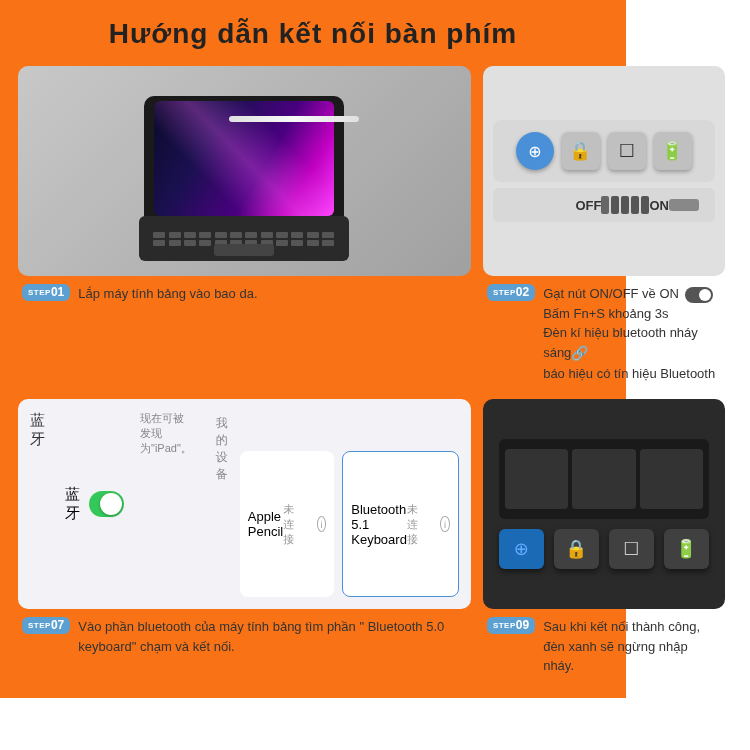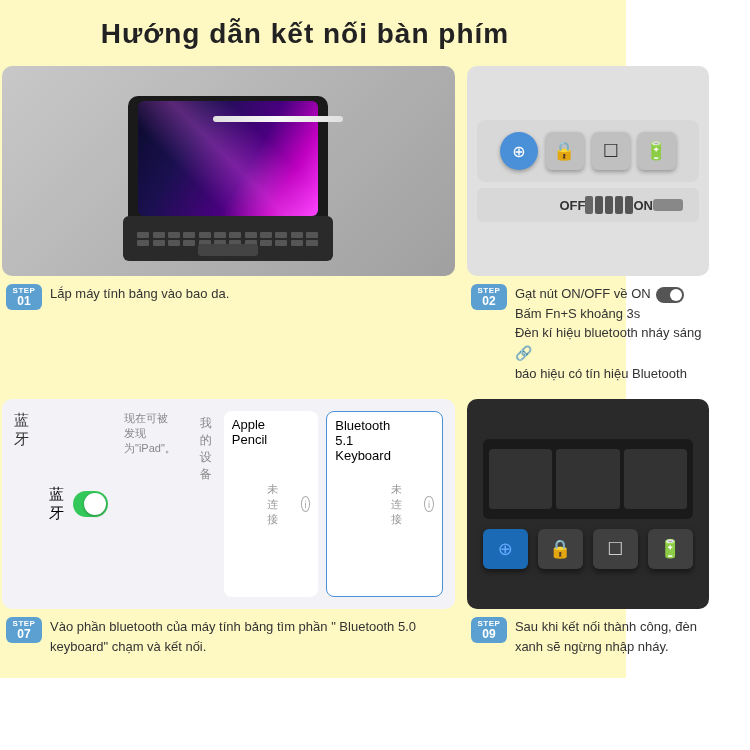--- a/index.html
+++ b/index.html
@@ -6,22 +6,22 @@
     body {
       font-family: Arial, sans-serif;
       background: #fff;
       width: 750px;
       min-height: 750px;
       overflow: hidden;
     }
 
     .page {
       width: 626px;
-      background: #fef9c3;
-      padding: 18px 18px 18px 2px;
+      background: #f97316;
+      padding: 18px 18px 18px 18px;
     }
 
     .title {
       text-align: center;
       font-size: 28px;
       font-weight: bold;
       color: #222;
       margin-bottom: 16px;
       letter-spacing: 1px;
     }
@@ -248,24 +248,26 @@
       padding: 0 4px;
       margin-top: 4px;
     }
     .bt-divider {
       height: 1px;
       background: #ddd;
       margin: 2px 0;
     }
     .bt-device-row {
       display: flex;
+      align-items: center;
       justify-content: space-between;
       padding: 6px 8px;
       background: #fff;
       border-radius: 8px;
+      margin-top: 40px;
     }
     .bt-device-row.highlighted {
       border: 1.5px solid #4a90d9;
     }
     .bt-device-name {
       font-size: 13px;
       color: #000;
     }
     .bt-device-status {
       font-size: 11px;
@@ -320,21 +322,21 @@
     }
 
     .step-desc {
       display: flex;
       align-items: flex-start;
       gap: 8px;
       padding: 8px 4px 4px 4px;
     }
     .step-badge {
       display: flex;
-      flex-direction: column;
+      flex-direction: row;
       align-items: center;
       background: #5ba0d0;
       border-radius: 6px;
       padding: 2px 6px;
       min-width: 36px;
       flex-shrink: 0;
     }
     .step-word {
       font-size: 8px;
       color: #fff;

